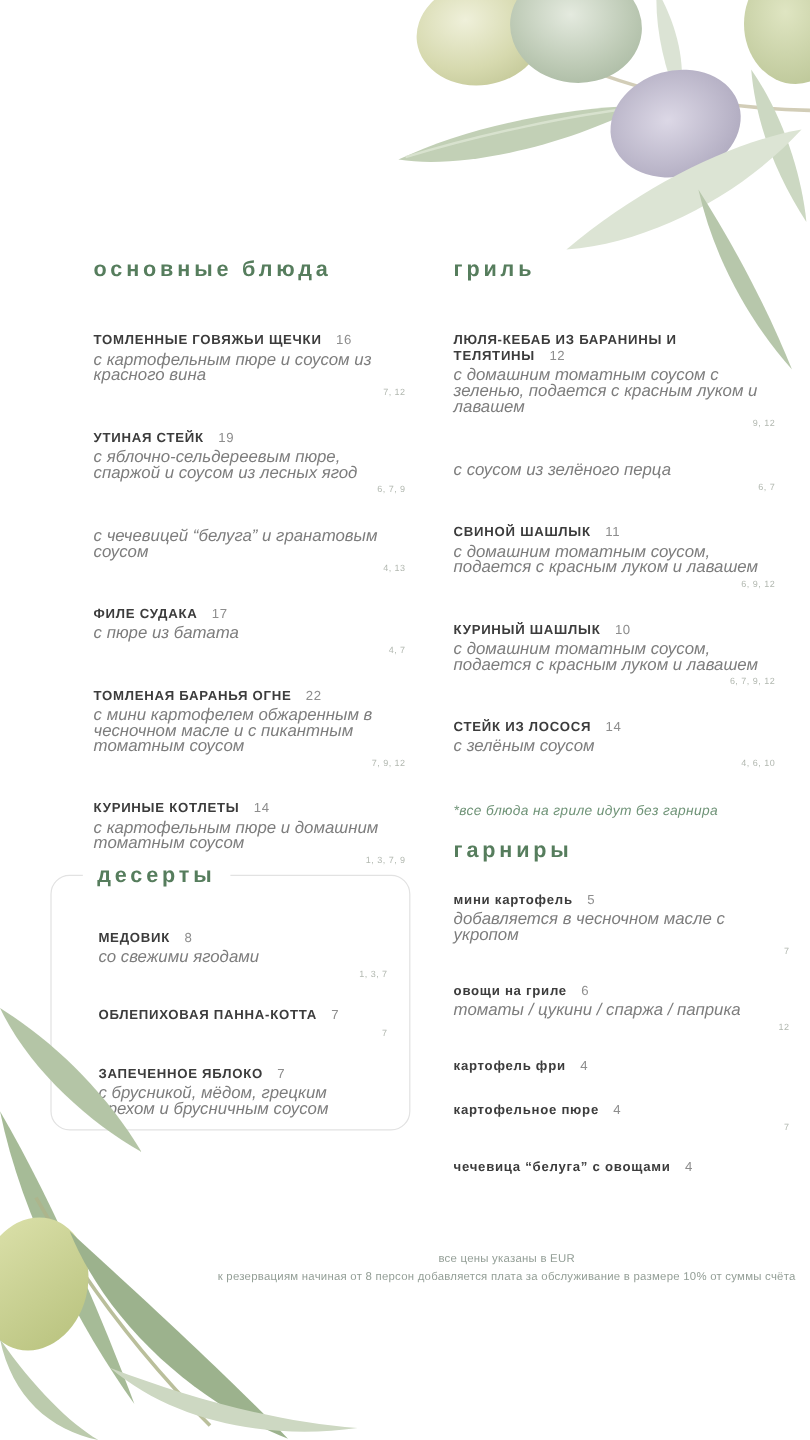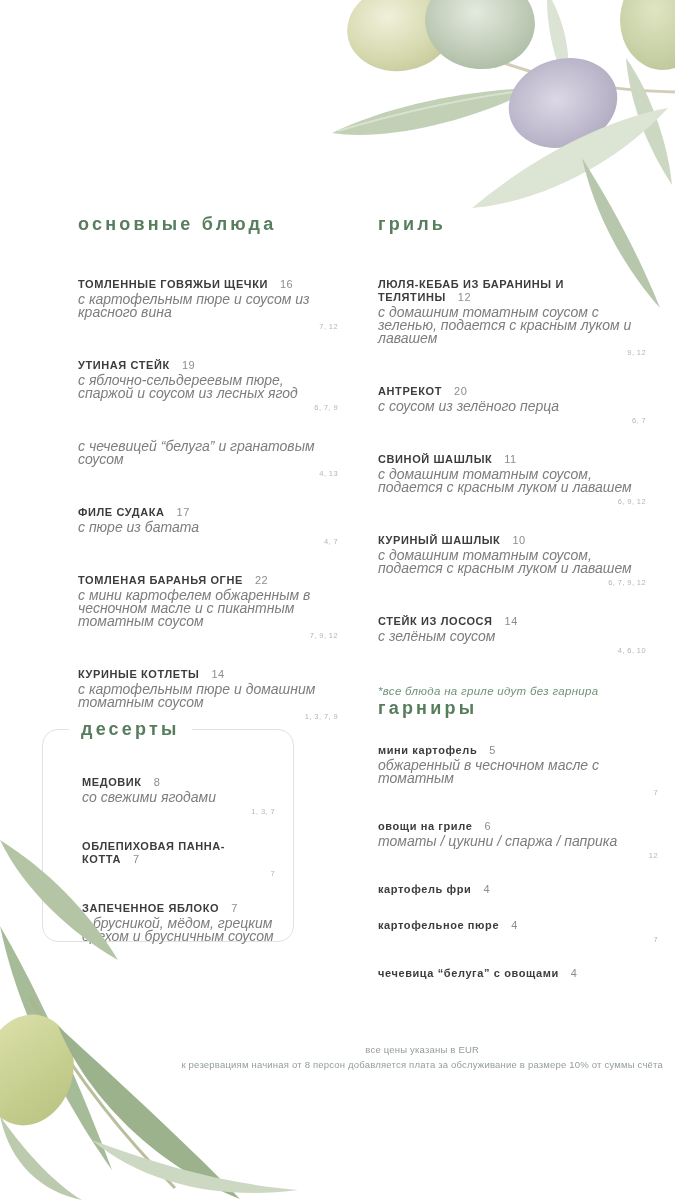--- a/index.html
+++ b/index.html
@@ -68,21 +68,21 @@
     font-size: 11.5px;
     color: #6f9377;
     margin-top: 30px;
     letter-spacing: 0.3px;
   }
 
   .dessert-box {
     position: absolute;
     left: 42px;
     top: 729px;
-    width: 252px;
+    width: 300px;
     height: 213px;
     border: 1px solid #e2e2e2;
     border-radius: 16px;
     z-index: 1;
     background: transparent;
   }
   .dessert-box .section-header {
     position: absolute;
     top: -11px;
     left: 26px;
@@ -211,23 +211,20 @@
     <h2 class="section-header">гриль</h2>
     <div>
         <div class="menu-item">
     <div class="dish-line">
       <span>ЛЮЛЯ-КЕБАБ ИЗ БАРАНИНЫ И ТЕЛЯТИНЫ</span><span class="dish-price">12</span>
     </div>
     <div class="dish-desc">с домашним томатным соусом с зеленью, подается с красным луком и лавашем</div>
     <div class="dish-allergens">9, 12</div>
   </div>
         <div class="menu-item">
-    <div class="dish-line">
-      <span>АНТРЕКОТ</span><span class="dish-price">20</span>
-    </div>
     <div class="dish-desc">с соусом из зелёного перца</div>
     <div class="dish-allergens">6, 7</div>
   </div>
         <div class="menu-item">
     <div class="dish-line">
       <span>СВИНОЙ ШАШЛЫК</span><span class="dish-price">11</span>
     </div>
     <div class="dish-desc">с домашним томатным соусом, подается с красным луком и лавашем</div>
     <div class="dish-allergens">6, 9, 12</div>
   </div>
@@ -276,21 +273,21 @@
       </div>
   </section>
 
   <section class="section" id="sides">
     <h2 class="section-header">гарниры</h2>
     <div>
         <div class="menu-item">
     <div class="dish-line">
       <span>мини картофель</span><span class="dish-price">5</span>
     </div>
-    <div class="dish-desc">обжаренный в чесночном масле с томатным</div>
+    <div class="dish-desc">добавляется в чесночном масле с укропом</div>
     <div class="dish-allergens">7</div>
   </div>
         <div class="menu-item">
     <div class="dish-line">
       <span>овощи на гриле</span><span class="dish-price">6</span>
     </div>
     <div class="dish-desc">томаты / цукини / спаржа / паприка</div>
     <div class="dish-allergens">12</div>
   </div>
         <div class="menu-item">

